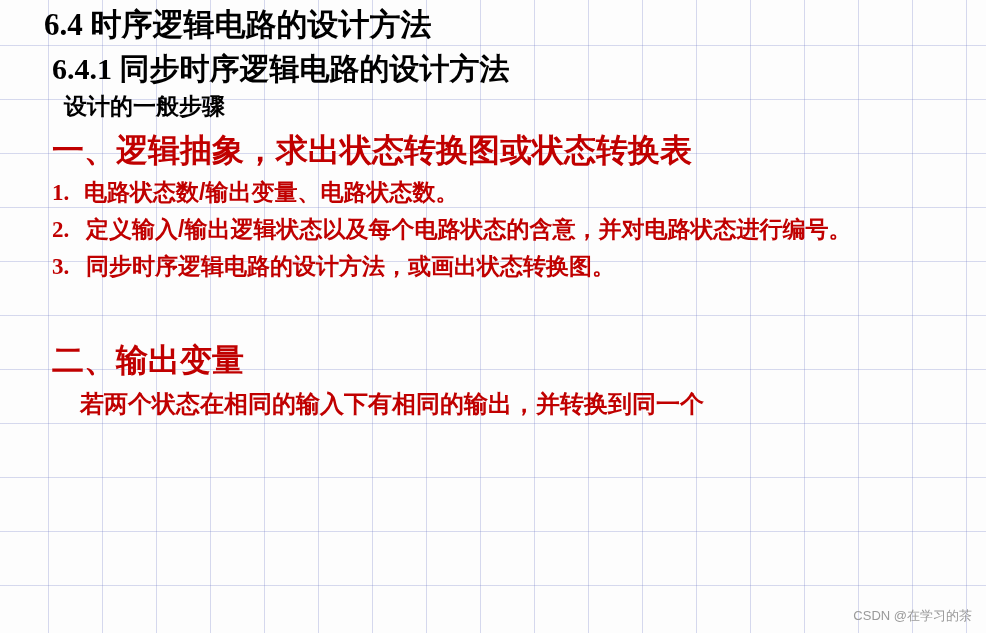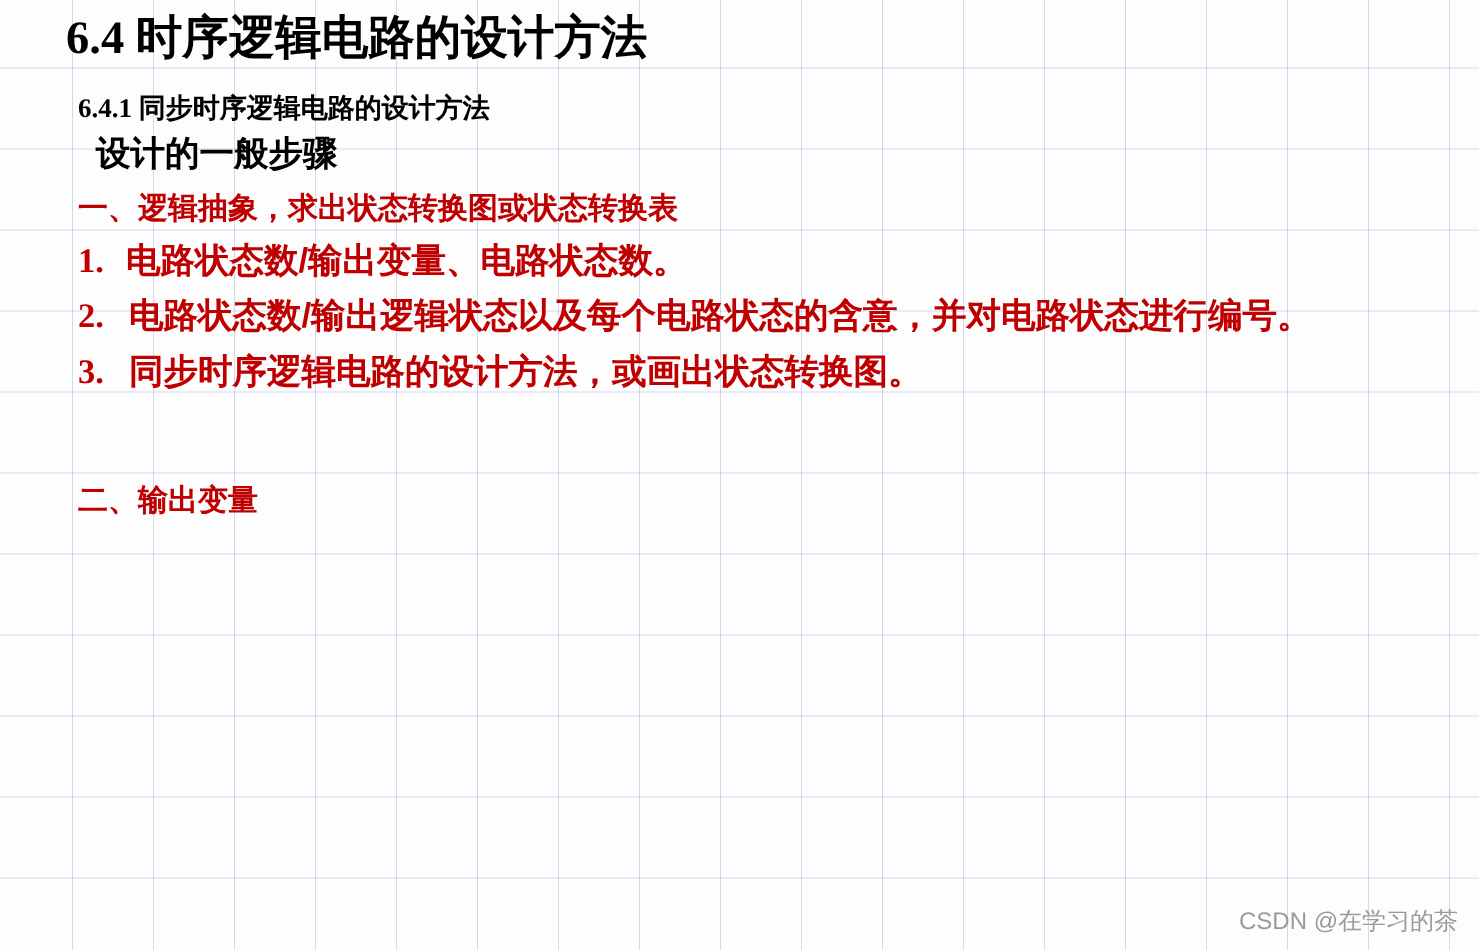--- a/index.html
+++ b/index.html
@@ -36,37 +36,37 @@
     font-weight: bold;
     font-size: 31px;
     color: #000000;
     letter-spacing: 0px;
     margin: 0 0 2px 6px;
     line-height: 1.25;
   }
   .subtitle {
     font-family: "Liberation Serif", "DejaVu Serif", serif;
     font-weight: bold;
-    font-size: 18px;
+    font-size: 30px;
     color: #000000;
-    margin: 16px 0 4px 14px;
+    margin: 4px 0 4px 14px;
     line-height: 1.3;
   }
   .plain {
     font-family: "Liberation Sans", sans-serif;
     font-weight: bold;
     font-size: 23px;
     color: #000000;
     margin: 0 0 8px 26px;
     line-height: 1.3;
   }
   .heading-red {
     font-family: "Liberation Sans", sans-serif;
     font-weight: bold;
-    font-size: 20px;
+    font-size: 32px;
     color: #c00000;
     margin: 8px 0 6px 14px;
     line-height: 1.3;
   }
   .item {
     display: flex;
     align-items: flex-start;
     color: #c00000;
     font-weight: bold;
     font-size: 23px;
@@ -100,21 +100,21 @@
   }
   .para-red .l2 {
     display: block;
     padding-left: 26px;
   }
   .watermark {
     position: absolute;
     right: 14px;
     bottom: 8px;
     font-family: "Liberation Sans", sans-serif;
-    font-size: 16px;
+    font-size: 13px;
     color: #9a9a9a;
     z-index: 3;
   }
 </style>
 </head>
 <body>
 
 <div class="slide">
 
   <div class="content">
@@ -127,32 +127,33 @@
 
     <div class="heading-red">一、逻辑抽象，求出状态转换图或状态转换表</div>
 
     <div class="item">
       <span class="num">1.</span>
       <span class="txt">电路状态数/输出变量、电路状态数。</span>
     </div>
 
     <div class="item indent-more">
       <span class="num">2.</span>
-      <span class="txt">电路状态数/输出逻辑状态以及每个电路状态的含意，并对电路状态进行编号。</span>
+      <span class="txt">定义输入/输出逻辑状态以及每个电路状态的含意，并对电路状态进行编号。</span>
     </div>
 
     <div class="item indent-more">
       <span class="num">3.</span>
       <span class="txt">同步时序逻辑电路的设计方法，或画出状态转换图。</span>
     </div>
 
     <div class="gap"></div>
 
     <div class="heading-red">二、输出变量</div>
 
     <div class="para-red">
+      <span>若两个状态在相同的输入下有相同的输出，并转换到同一个</span>
     </div>
 
   </div>
 
   <div class="watermark">CSDN @在学习的茶</div>
 
 </div>
 
 </body></html>

